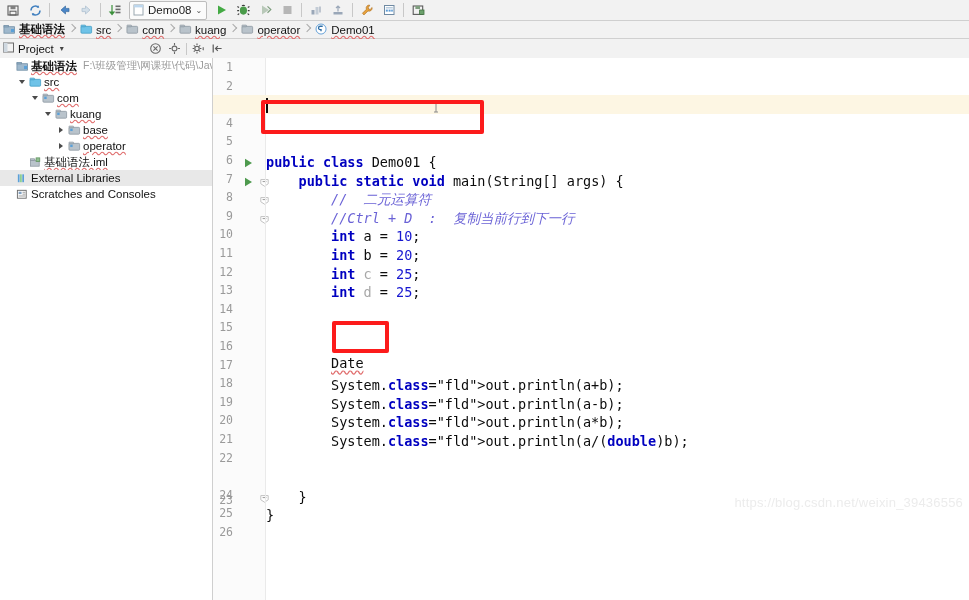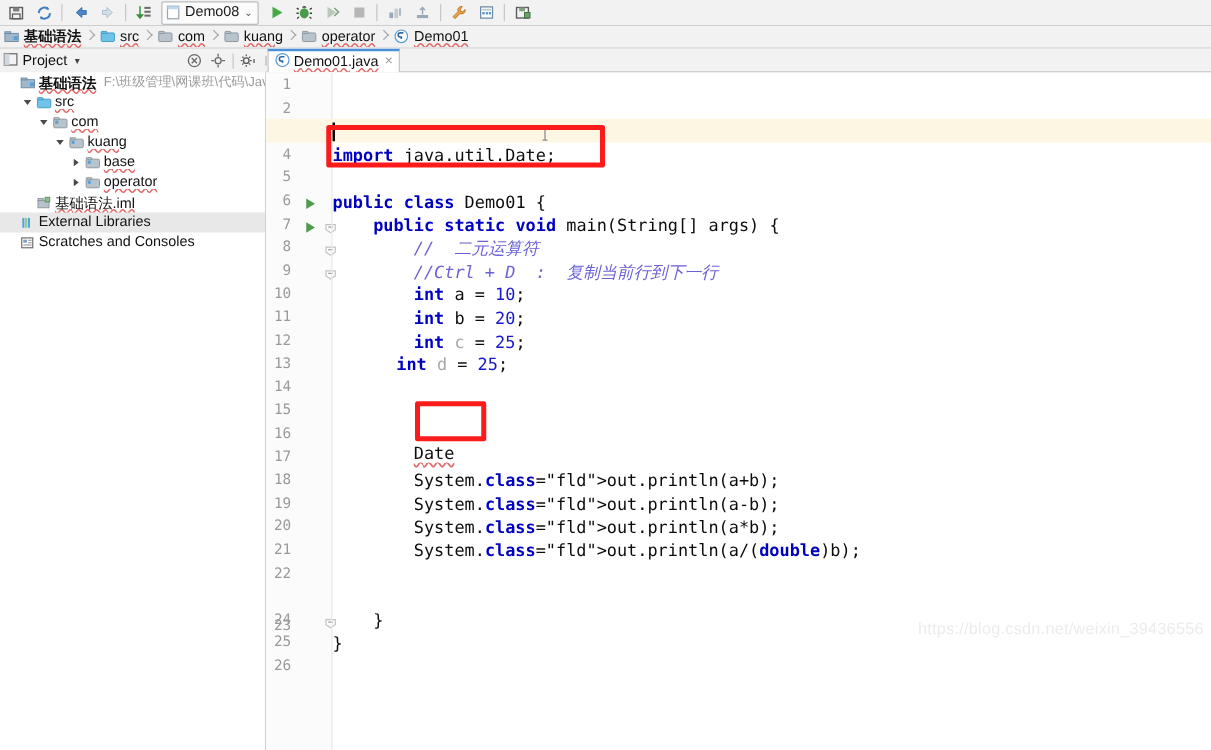--- a/index.html
+++ b/index.html
@@ -366,33 +366,20 @@
       </div>
       <div class="pt-btn">
         <svg width="13" height="13" viewBox="0 0 13 13">
             <path d="M2.2 2.6v7.8" stroke="#5a5a5a" stroke-width="1.2"></path>
             <path d="M10.6 6.5H4.6M6.8 4.2L4.5 6.5l2.3 2.3" stroke="#5a5a5a" stroke-width="1.2" fill="none"></path>
           </svg>
       </div>
     </div>
   </div>
 
-  <div class="tabstrip">
-    <div class="tab-rest"></div>
-    <div class="etab">
-      <span>
-        <svg width="12" height="12" viewBox="0 0 12 12">
-            <circle cx="6" cy="6" r="5.2" fill="#fff" stroke="#5b9bd5" stroke-width="1"></circle>
-            <path d="M7.6 3.4H5.2a1.7 1.7 0 0 0 0 3.4h.8v1.6" fill="none" stroke="#2e6da4" stroke-width="1.3"></path>
-          </svg>
-      </span>
-      <span class="et-txt">Demo01.java</span>
-      <span class="et-x">×</span>
-    </div>
-  </div>
 
   <div class="sidebar" id="tree">
       <div class="tree-row">
         <div style="width:2px;flex:0 0 auto;"></div>
         <span class="tw"></span>
         <span class="ticon">
           <svg width="13" height="13" viewBox="0 0 14 14">
             <rect x="1" y="4" width="11.5" height="7" fill="#9fb8cc" stroke="#6d8ba3" stroke-width=".8"></rect>
             <rect x="1" y="2.6" width="5" height="1.6" fill="#9fb8cc" stroke="#6d8ba3" stroke-width=".8"></rect>
             <rect x="8.6" y="6.4" width="3.4" height="3.4" fill="#5aa0d8"></rect>
@@ -556,29 +543,28 @@
         <div class="fold-mark" style="top: 433.8px;"><svg width="9" height="9" viewBox="0 0 9 9">
             <path d="M.8 1.6h7.4v4.2L4.5 8.2 .8 5.8z" fill="#fff" stroke="#c2c2c2" stroke-width="1"></path>
             <path d="M2.6 3.6h3.8" stroke="#9a9a9a" stroke-width="1"></path>
           </svg></div>
         <div class="gutter-line" style="top: 448.4px;">25</div>
         <div class="gutter-line" style="top: 467px;">26</div>
       </div>
     <div class="gutter-edge"></div>
     <div class="codearea" id="code">
         <div class="curline" style="top: 37.2px;"></div>
-        <div class="cline" style="top: 57.8px; left: 0px;"><span class="kw">import</span> java.util.Date;</div>
         <div class="cline" style="top: 95px; left: 0px;"><span class="kw">public</span> <span class="kw">class</span> Demo01 {</div>
         <div class="cline" style="top: 113.6px; left: 32.5px;"><span class="kw">public</span> <span class="kw">static</span> <span class="kw">void</span> main(String[] args) {</div>
         <div class="cline" style="top: 132.2px; left: 65px;"><span class="cmt">//  二元运算符</span></div>
         <div class="cline" style="top: 150.8px; left: 65px;"><span class="cmt">//Ctrl + D  :  复制当前行到下一行</span></div>
         <div class="cline" style="top: 169.4px; left: 65px;"><span class="kw">int</span> a = <span class="num">10</span>;</div>
         <div class="cline" style="top: 188px; left: 65px;"><span class="kw">int</span> b = <span class="num">20</span>;</div>
         <div class="cline" style="top: 206.6px; left: 65px;"><span class="kw">int</span> <span class="gray">c</span> = <span class="num">25</span>;</div>
-        <div class="cline" style="top: 225.2px; left: 51px; text-align: center;"><span class="kw">int</span> <span class="gray">d</span> = <span class="num">25</span>;</div>
+        <div class="cline" style="top: 225.2px; left: 65px; text-align: center;"><span class="kw">int</span> <span class="gray">d</span> = <span class="num">25</span>;</div>
         <div class="cline" style="top: 296px; left: 65px; text-align: center;"><span class="wv">Date</span></div>
         <div class="cline" style="top: 318.2px; left: 65px;">System.<span <span="" class="kw">class</span>="fld"&gt;out.println(a+b);</div>
         <div class="cline" style="top: 336.8px; left: 65px;">System.<span <span="" class="kw">class</span>="fld"&gt;out.println(a-b);</div>
         <div class="cline" style="top: 355.4px; left: 65px;">System.<span <span="" class="kw">class</span>="fld"&gt;out.println(a*b);</div>
         <div class="cline" style="top: 374px; left: 65px;">System.<span <span="" class="kw">class</span>="fld"&gt;out.println(a/(<span class="kw">double</span>)b);</div>
         <div class="cline" style="top: 429.8px; left: 32.5px;">}</div>
         <div class="cline" style="top: 448.4px; left: 0px;">}</div>
         <div class="caret" style="left: 0px; top: 40.2px;"></div>
         <div class="ibeam" style="left: 167px; top: 42.2px;"><svg width="6" height="13" viewBox="0 0 6 13">
             <path d="M3 1v11M1 1h4M1 12h4" stroke="#8a8a8a" stroke-width="1" fill="none"></path>

